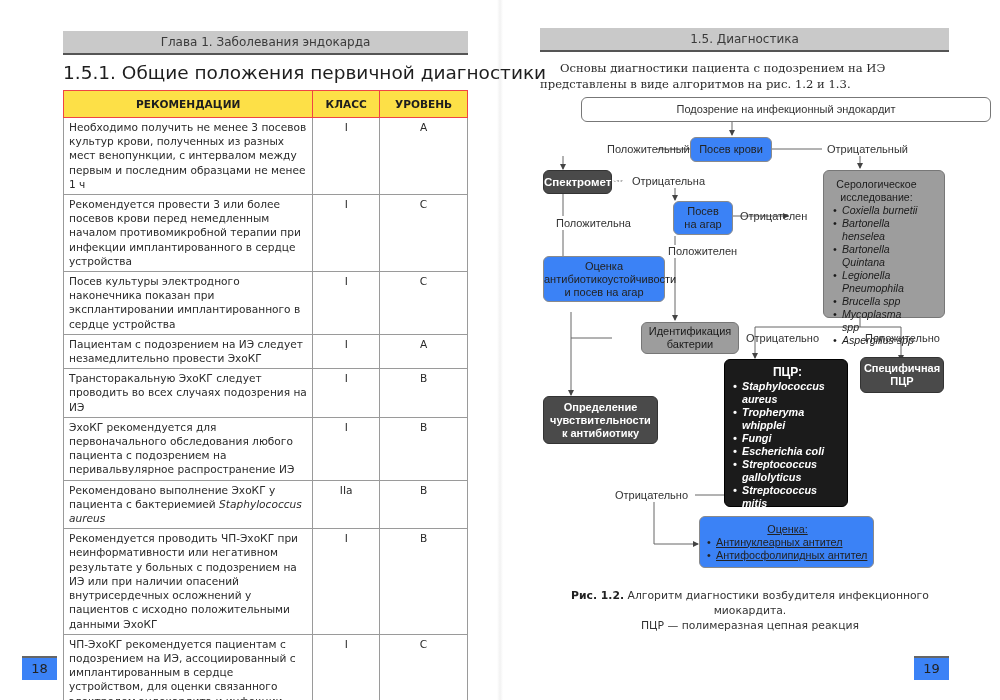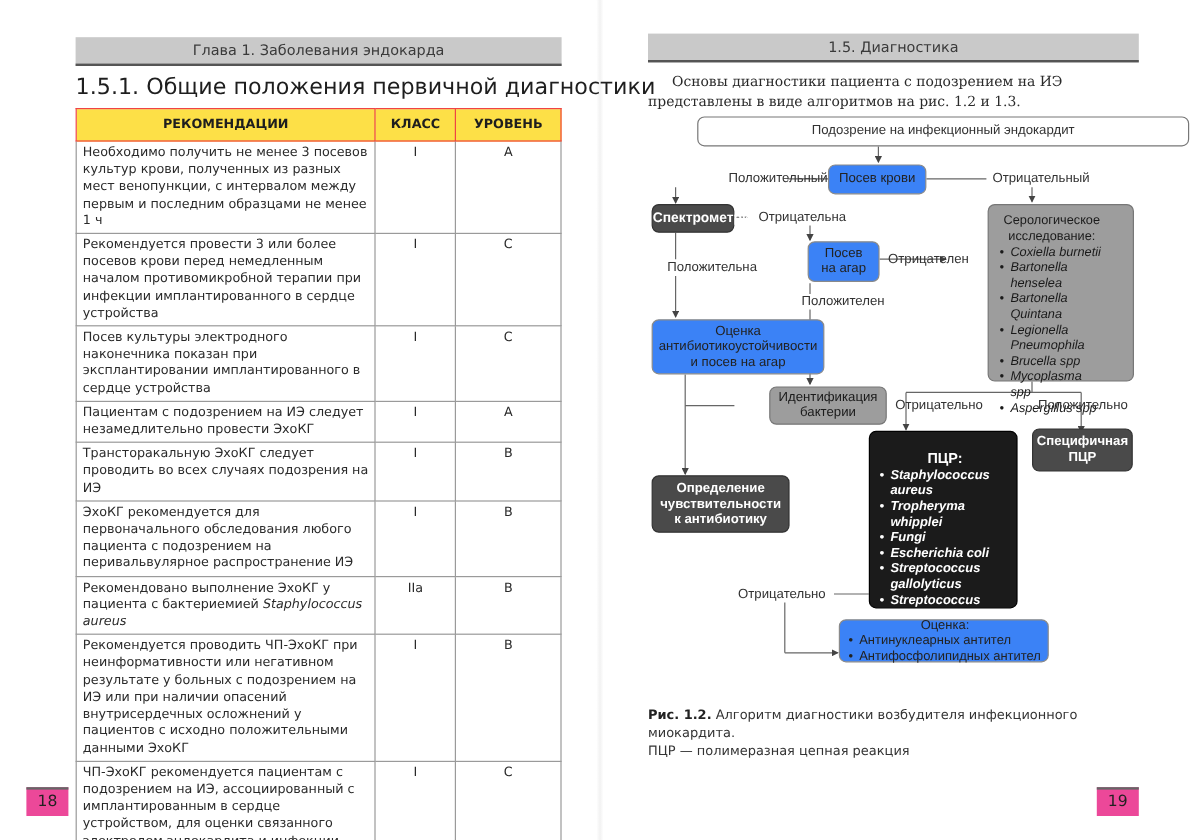--- a/index.html
+++ b/index.html
@@ -22,21 +22,21 @@
   table.rec { position: absolute; left: 63px; top: 90px; width: 405px; border-collapse: collapse;
               font-size: 10.6px; line-height: 14.2px; color: #2a2a2a; }
   table.rec th { background: #fde047; font-weight: bold; font-size: 10.6px; height: 24px; border: 1px solid #ef4444; color: #1e1e1e; }
   table.rec td { border: 1px solid #9a9a9a; vertical-align: top; padding: 2px 5px 3px 5px; }
   table.rec td.c { text-align: center; }
   table.rec col.c1 { width: 250px; }
   table.rec col.c2 { width: 67px; }
   table.rec col.c3 { width: 88px; }
   .it { font-style: italic; }
 
-  .page-num { position: absolute; width: 35px; height: 22px; background: #ec4899;
+  .page-num { position: absolute; width: 35px; height: 22px; background: #3b82f6;
               border-top: 2px solid #666; font-size: 13px; text-align: center; line-height: 22px; color: #222; }
   .page-left .page-num { left: 22px; top: 656px; }
   .page-right .page-num { left: 414px; top: 656px; }
 
   .intro { position: absolute; left: 40px; top: 60px; width: 412px; font-family: "DejaVu Serif", serif;
            font-size: 11.6px; line-height: 16px; color: #2a2a2a; }
   .intro p { margin: 0; text-indent: 20px; }
 
   .fc { position: absolute; font-family: "Liberation Sans", sans-serif; }
   .box { position: absolute; border-radius: 6px; text-align: center; box-sizing: border-box;
@@ -45,21 +45,21 @@
   .box.light { background: #3b82f6; border: 1px solid #8a8a8a; color: #222; }
   .box.mid { background: #9d9d9d; border: 1px solid #777; color: #1a1a1a; }
   .box.dark { background: #4a4a4a; border: 1px solid #333; color: #fff; font-weight: bold; }
   .box.black { background: #1b1b1b; border: 1px solid #000; color: #fff; font-weight: bold; }
   .box ul { list-style: none; margin: 0; padding: 0; text-align: left; }
   .box li { position: relative; padding-left: 10px; }
   .box li:before { content: "•"; position: absolute; left: 1px; }
   .lbl { position: absolute; font-size: 11px; color: #333; white-space: nowrap; line-height: 13px; }
 
   svg.lines { position: absolute; left: 0; top: 0; }
-  .caption { position: absolute; left: 40px; top: 588px; width: 420px; text-align: left;
+  .caption { position: absolute; left: 40px; top: 588px; width: 420px; text-align: center;
              font-size: 10.8px; line-height: 15px; color: #333; }
   .caption b { color: #222; }
 </style>
 </head>
 <body>
 
 <div class="gutter"></div>
 
 <div class="page page-left">
   <div class="running-head">Глава 1. Заболевания эндокарда</div>
@@ -185,21 +185,21 @@
     <span class="lbl" style="left:132px;top:175px;">Отрицательна</span>
     <span class="lbl" style="left:56px;top:217px;">Положительна</span>
 
     <div class="box light" style="left:173px;top:201px;width:60px;height:34px;">
       <span>Посев</span>
       <span>на агар</span>
     </div>
     <span class="lbl" style="left:240px;top:210px;">Отрицателен</span>
     <span class="lbl" style="left:168px;top:245px;">Положителен</span>
 
-    <div class="box light" style="left:43px;top:266px;width:144px;height:46px;">
+    <div class="box light" style="left:43px;top:256px;width:122px;height:46px;">
       <span>Оценка</span>
       <span>антибиотикоустойчивости</span>
       <span>и посев на агар</span>
     </div>
 
     <div class="box dark" style="left:43px;top:396px;width:115px;height:48px;">
       <span>Определение</span>
       <span>чувствительности</span>
       <span>к антибиотику</span>
     </div>
@@ -221,41 +221,41 @@
         <li>Legionella Pneumophila</li>
         <li>Brucella spp</li>
         <li>Mycoplasma spp</li>
         <li>Aspergillus spp</li>
       </ul>
     </div>
 
     <span class="lbl" style="left:246px;top:332px;">Отрицательно</span>
     <span class="lbl" style="left:365px;top:332px;">Положительно</span>
 
-    <div class="box black" style="left:224px;top:359px;width:124px;height:148px;justify-content:flex-start;padding:16px 4px 0 7px;font-size:10.8px;line-height:13px;">
+    <div class="box black" style="left:224px;top:359px;width:124px;height:148px;justify-content:flex-start;padding:6px 4px 0 7px;font-size:10.8px;line-height:13px;">
       <div style="text-align:center;font-size:12px;margin-bottom:1px;">ПЦР:</div>
       <ul class="it">
         <li>Staphylococcus aureus</li>
         <li>Tropheryma whipplei</li>
         <li>Fungi</li>
         <li>Escherichia coli</li>
         <li>Streptococcus gallolyticus</li>
         <li>Streptococcus mitis</li>
         <li>Enterococci</li>
       </ul>
     </div>
 
     <div class="box dark" style="left:360px;top:357px;width:84px;height:36px;">
       <span>Специфичная</span>
       <span>ПЦР</span>
     </div>
 
     <span class="lbl" style="left:115px;top:489px;">Отрицательно</span>
 
-    <div class="box light" style="left:199px;top:516px;width:175px;height:36px;padding:0 4px 0 6px;font-size:10.8px;">
+    <div class="box light" style="left:199px;top:516px;width:175px;height:52px;padding:0 4px 0 6px;font-size:10.8px;text-decoration:underline;">
       <div style="text-align:center;">Оценка:</div>
       <ul>
         <li>Антинуклеарных антител</li>
         <li>Антифосфолипидных антител</li>
       </ul>
     </div>
   </div>
 
   <div class="caption">
     <div><b>Рис. 1.2.</b><span> Алгоритм диагностики возбудителя инфекционного миокардита.</span></div>

